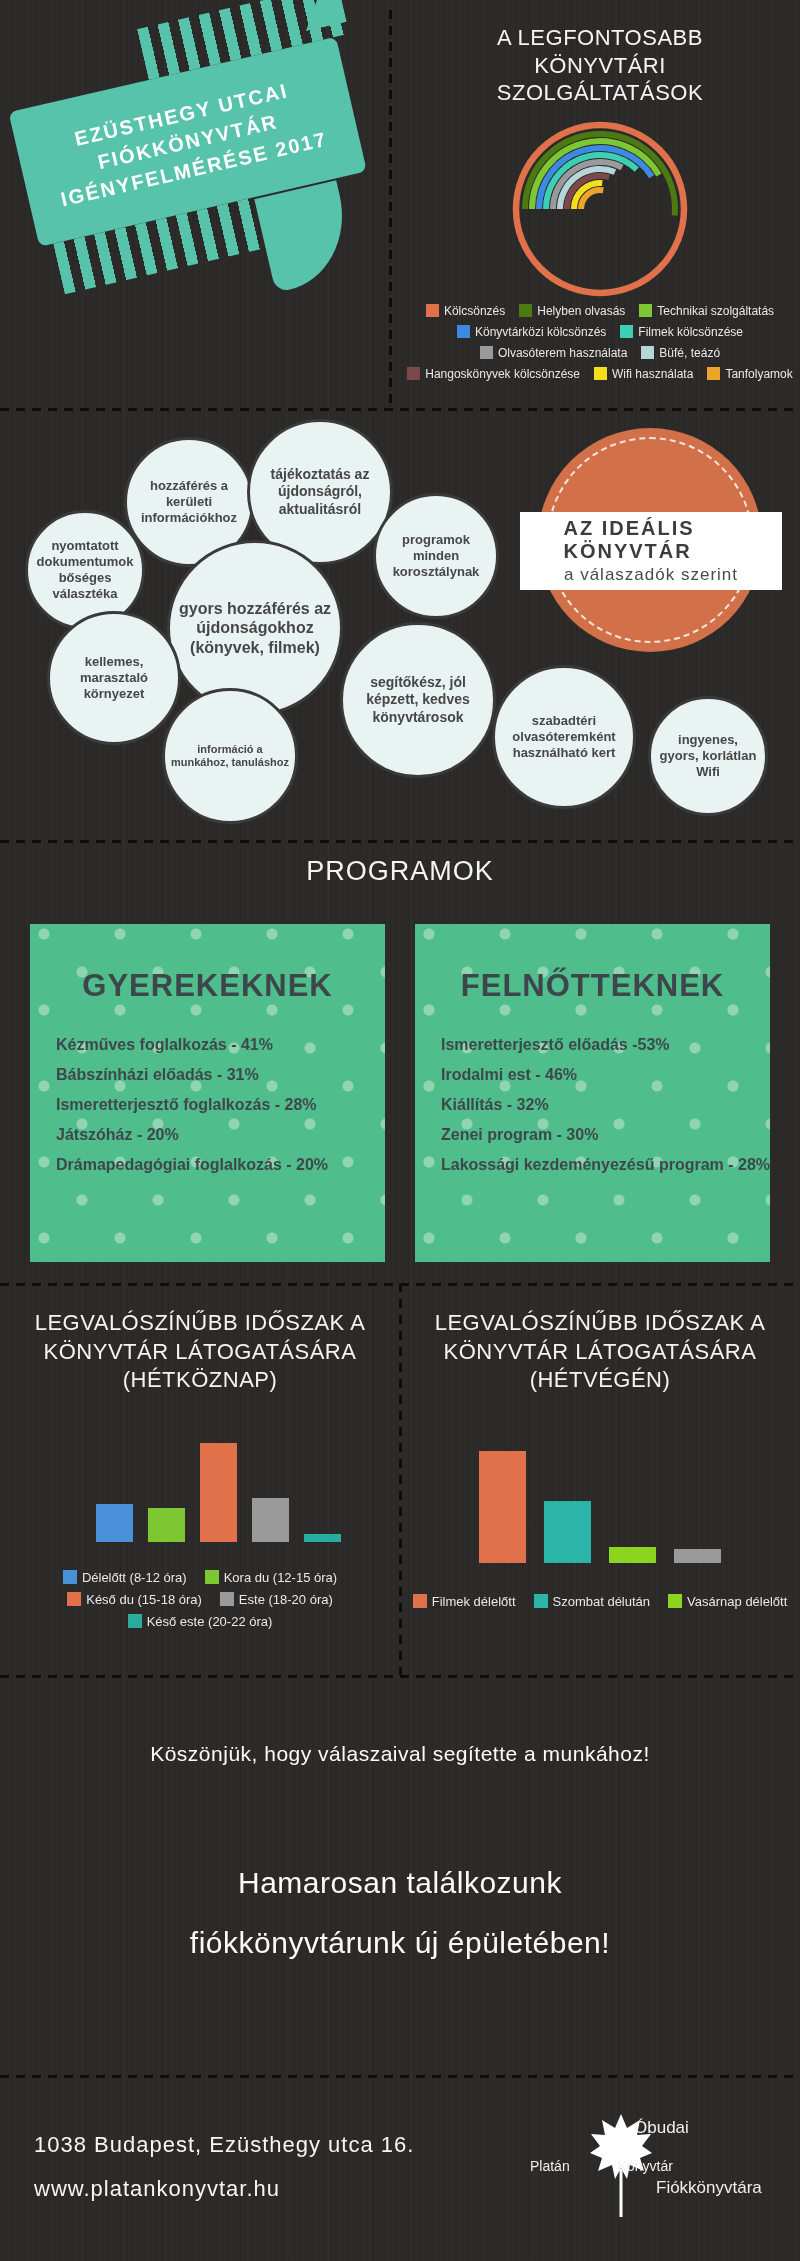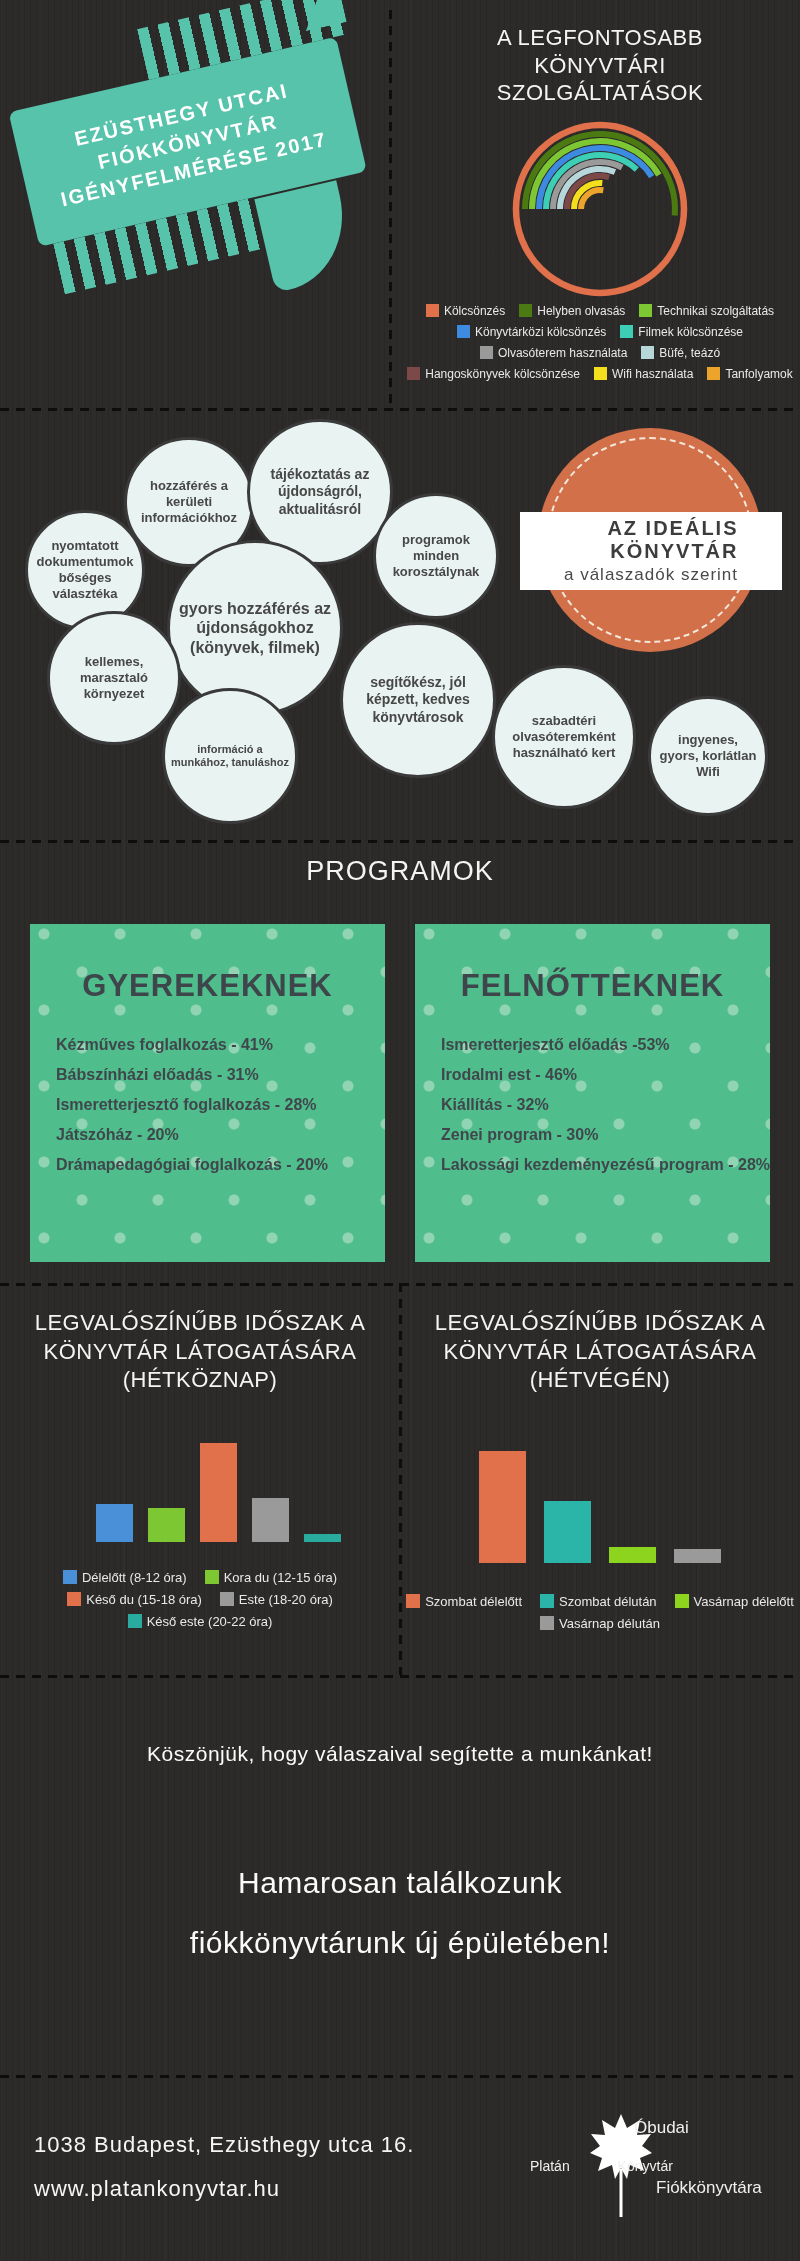--- a/index.html
+++ b/index.html
@@ -44,21 +44,21 @@
   .legend-swatch{display:inline-block;width:13px;height:13px;margin-right:5px;flex:none;}
 
   
   .badge-circle{position:absolute;left:538px;top:428px;width:224px;height:224px;border-radius:50%;
     background:#d2704a;}
   .badge-circle::after{content:"";position:absolute;inset:9px;border:2px dashed #f3e7da;border-radius:50%;}
   .bubble{position:absolute;border-radius:50%;background:#e9f3f1;border:3px solid #3a3a3a;
     display:flex;align-items:center;justify-content:center;text-align:center;
     color:#474747;font-weight:bold;line-height:1.22;padding:6px;box-sizing:border-box;}
   .badge-band{position:absolute;left:520px;top:512px;width:262px;height:78px;background:#fff;
-    display:flex;flex-direction:column;justify-content:center;align-items:center;text-align:right;}
+    display:flex;flex-direction:column;justify-content:center;align-items:center;text-align:left;}
   .badge-title{display:block;max-width:175px;margin:0 auto;font-weight:bold;font-size:20px;
     line-height:1.15;letter-spacing:2px;color:#3c3c3c;}
   .badge-sub{font-size:17px;color:#4a4a4a;letter-spacing:1px;margin-top:2px;}
 
   
   .programs-title{position:absolute;left:0;top:856px;width:800px;text-align:center;
     font-size:27px;letter-spacing:1px;color:#f4f4f4;}
   .program-box{position:absolute;top:924px;width:355px;height:338px;box-sizing:border-box;
     background-color:#4fbe8c;
     background-image:
@@ -312,41 +312,35 @@
     <div id="weekend-bars" class="bars">
         <div title="Szombat délelőtt" style="width: 47px; height: 112px; background: rgb(224, 113, 75);"></div>
         <div title="Szombat délután" style="width: 47px; height: 62px; background: rgb(42, 181, 168);"></div>
         <div title="Vasárnap délelőtt" style="width: 47px; height: 16px; background: rgb(140, 212, 30);"></div>
         <div title="Vasárnap délután" style="width: 47px; height: 14px; background: rgb(154, 154, 154);"></div>
       </div>
     <div id="weekend-legend" class="bar-legend legend-block">
         <div class="legend-row">
           <span class="legend-item">
             <span class="legend-swatch" style="background: rgb(224, 113, 75);"></span>
-            <span>Szombat délelőtt</span>
+            <span>Filmek délelőtt</span>
           </span>
           <span class="legend-item">
             <span class="legend-swatch" style="background: rgb(42, 181, 168);"></span>
             <span>Szombat délután</span>
           </span>
           <span class="legend-item">
             <span class="legend-swatch" style="background: rgb(140, 212, 30);"></span>
             <span>Vasárnap délelőtt</span>
           </span>
         </div>
-        <div class="legend-row">
-          <span class="legend-item">
-            <span class="legend-swatch" style="background: rgb(154, 154, 154);"></span>
-            <span>Vasárnap délután</span>
-          </span>
-        </div>
-      </div>
-  </div>
-
-  <div id="thanks1" class="thanks-line">Köszönjük, hogy válaszaival segítette a munkánkat!</div>
+      </div>
+  </div>
+
+  <div id="thanks1" class="thanks-line">Köszönjük, hogy válaszaival segítette a munkához!</div>
   <div id="thanks2" class="thanks-line">Hamarosan találkozunk</div>
   <div id="thanks3" class="thanks-line">fiókkönyvtárunk új épületében!</div>
 
   <div class="footer-address">1038 Budapest, Ezüsthegy utca 16.</div>
   <div class="footer-site">www.platankonyvtar.hu</div>
   <div class="logo-wrap">
     <svg class="logo-leaf" width="62" height="104" viewBox="0 0 62 104">
       <polygon fill="#ffffff" points="31,0 37,14 50,6 47,21 61,20 52,32 62,39 50,44 54,57 40,51 37,65 31,54 25,65 22,51 8,57 12,44 0,39 10,32 1,20 15,21 12,6 25,14"></polygon>
       <rect x="29.5" y="55" width="3" height="48" fill="#ffffff"></rect>
     </svg>

